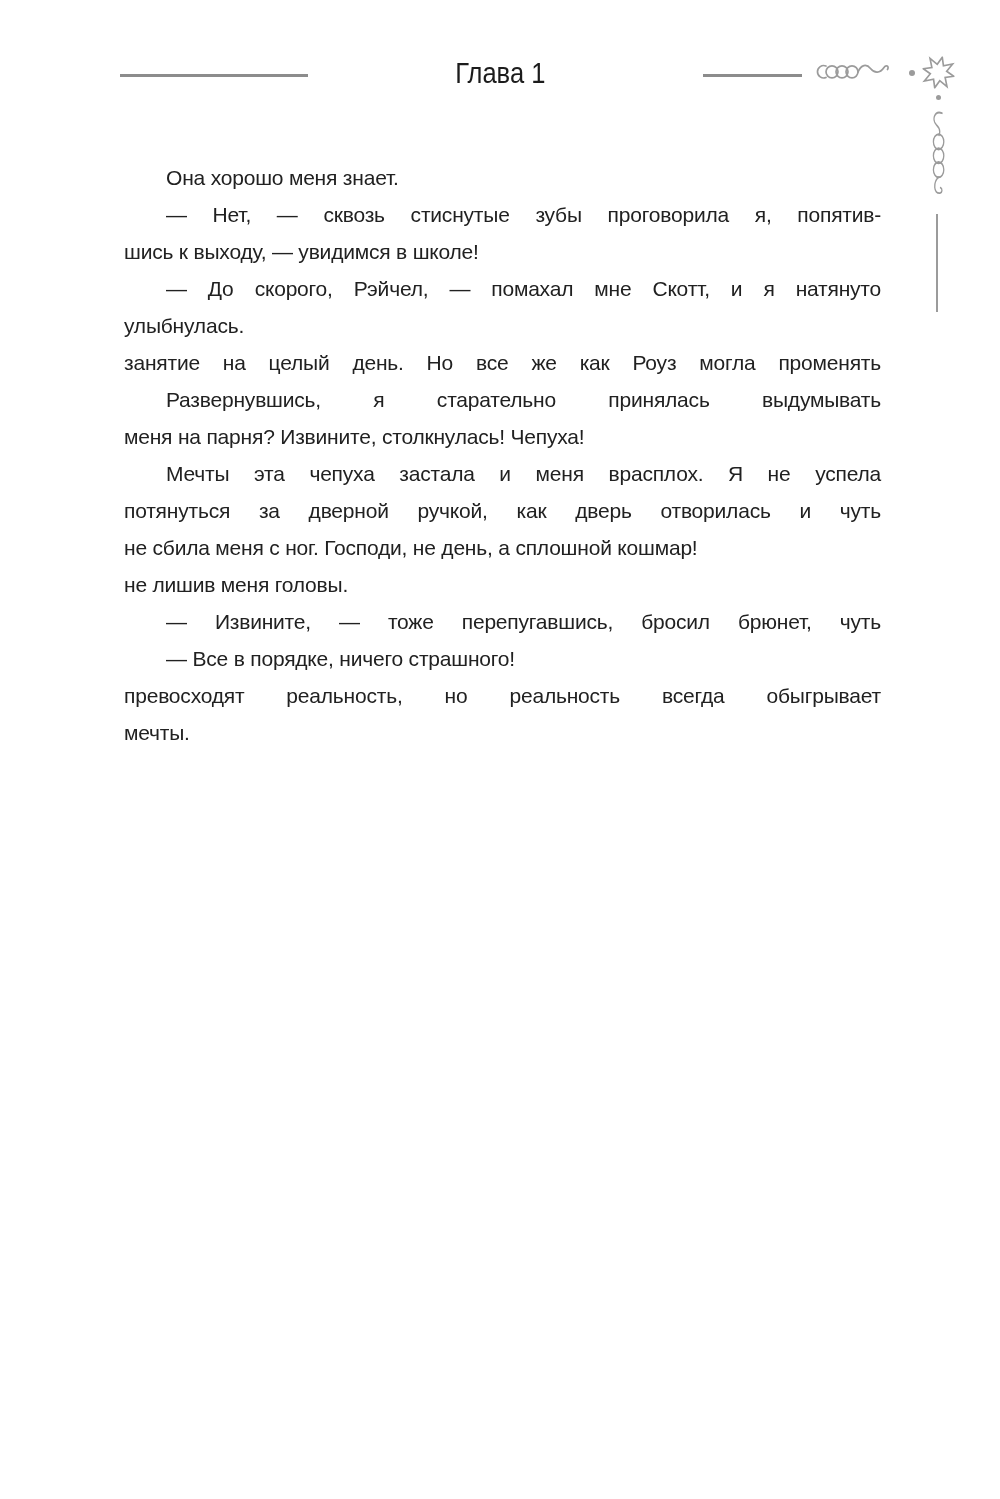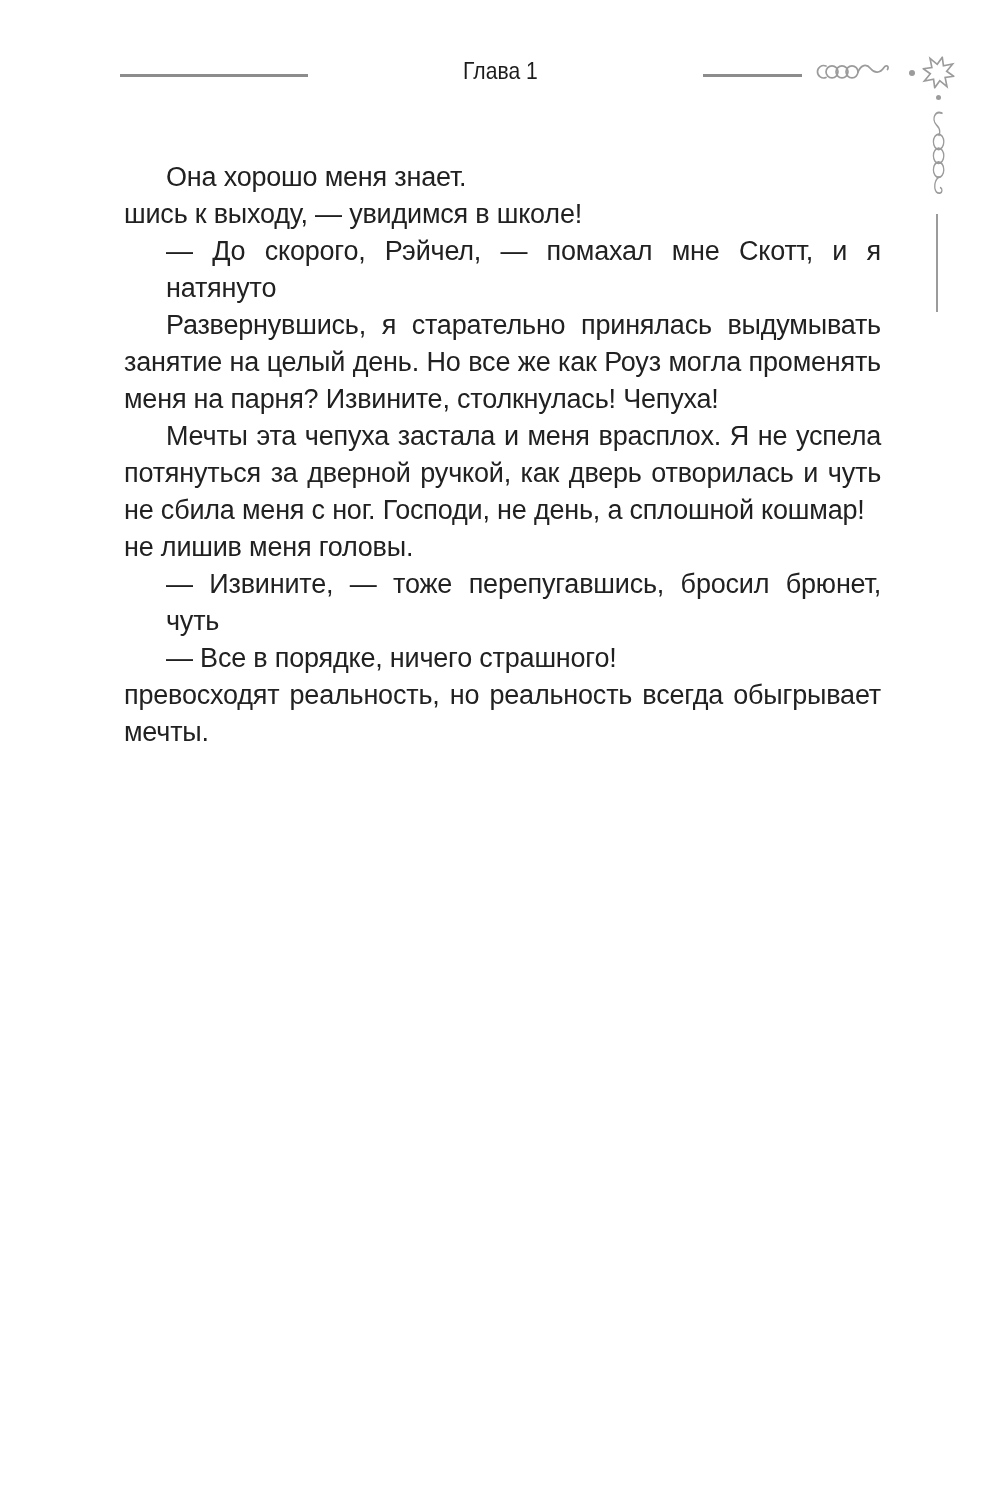--- a/index.html
+++ b/index.html
@@ -11,41 +11,41 @@
   }
   *{margin:0;padding:0;box-sizing:border-box;}
   html,body{width:1000px;height:1499px;background:var(--page-bg);}
   body{font-family:"Liberation Sans","DejaVu Sans",sans-serif;}
   .page{position:relative;width:1000px;height:1499px;background:var(--page-bg);overflow:hidden;}
 
   
   .chapter-title{
     position:absolute;top:57px;left:0;right:0;
     text-align:center;
-    font-size:24px;font-weight:400;color:var(--title-color);
+    font-size:29px;font-weight:400;color:var(--title-color);
     letter-spacing:0px;
   }
   .chapter-title>span{display:inline-block;transform:scaleX(.88);transform-origin:center;}
   .hrule{position:absolute;background:var(--rule-color);}
   .hrule-left{left:120px;top:74px;width:188px;height:3px;}
   .hrule-right{left:703px;top:74px;width:99px;height:3px;}
 
   
   .flourish{position:absolute;left:812px;top:60px;}
   .orn-dot{position:absolute;border-radius:50%;background:var(--ornament-color);}
   .orn-dot-1{left:909px;top:70px;width:6px;height:6px;}
   .orn-dot-2{left:936px;top:95px;width:5px;height:5px;}
   .star{position:absolute;left:922px;top:56px;transform:rotate(14deg);}
   .squiggle{position:absolute;left:930px;top:111px;}
   .vrule{position:absolute;left:936px;top:214px;width:2px;height:98px;background:var(--ornament-color);}
 
   
   .body-text{
     position:absolute;left:124px;top:159px;width:757px;
-    font-size:27px;line-height:37px;color:var(--text-color);
+    font-size:21px;line-height:37px;color:var(--text-color);
     letter-spacing:-0.2px;
   }
   .line{white-space:normal;}
   .line.just{text-align:justify;text-align-last:justify;}
   .line.first{padding-left:42px;}
 </style>
 </head>
 <body>
 
 <div class="page">
@@ -77,24 +77,26 @@
     <circle cx="8.6" cy="21" r="5.2"></circle>
     <circle cx="8.6" cy="30.5" r="5.2"></circle>
     <circle cx="8.6" cy="40" r="5.2"></circle>
     <path d="M8.6 45.2 C 3 48.5, 3.5 56.5, 10 56 C 12.5 55.7, 12.5 53, 10.5 52.3"></path>
   </svg>
 
   <div class="vrule"></div>
 
   <main class="body-text">
       <div class="line first">Она хорошо меня знает.</div>
+      <div class="line just first">— Нет, — сквозь стиснутые зубы проговорила я, попятив-</div>
       <div class="line">шись к выходу, — увидимся в школе!</div>
       <div class="line just first">— До скорого, Рэйчел, — помахал мне Скотт, и я натянуто</div>
+      <div class="line">улыбнулась.</div>
+      <div class="line just">занятие на целый день. Но все же как Роуз могла променять</div>
       <div class="line just first">Развернувшись, я старательно принялась выдумывать</div>
-      <div class="line just">занятие на целый день. Но все же как Роуз могла променять</div>
       <div class="line">меня на парня? Извините, столкнулась! Чепуха!</div>
       <div class="line just first">Мечты эта чепуха застала и меня врасплох. Я не успела</div>
       <div class="line just">потянуться за дверной ручкой, как дверь отворилась и чуть</div>
       <div class="line">не сбила меня с ног. Господи, не день, а сплошной кошмар!</div>
       <div class="line">не лишив меня головы.</div>
       <div class="line just first">— Извините, — тоже перепугавшись, бросил брюнет, чуть</div>
       <div class="line first">— Все в порядке, ничего страшного!</div>
       <div class="line just">превосходят реальность, но реальность всегда обыгрывает</div>
       <div class="line">мечты.</div>
     </main>

